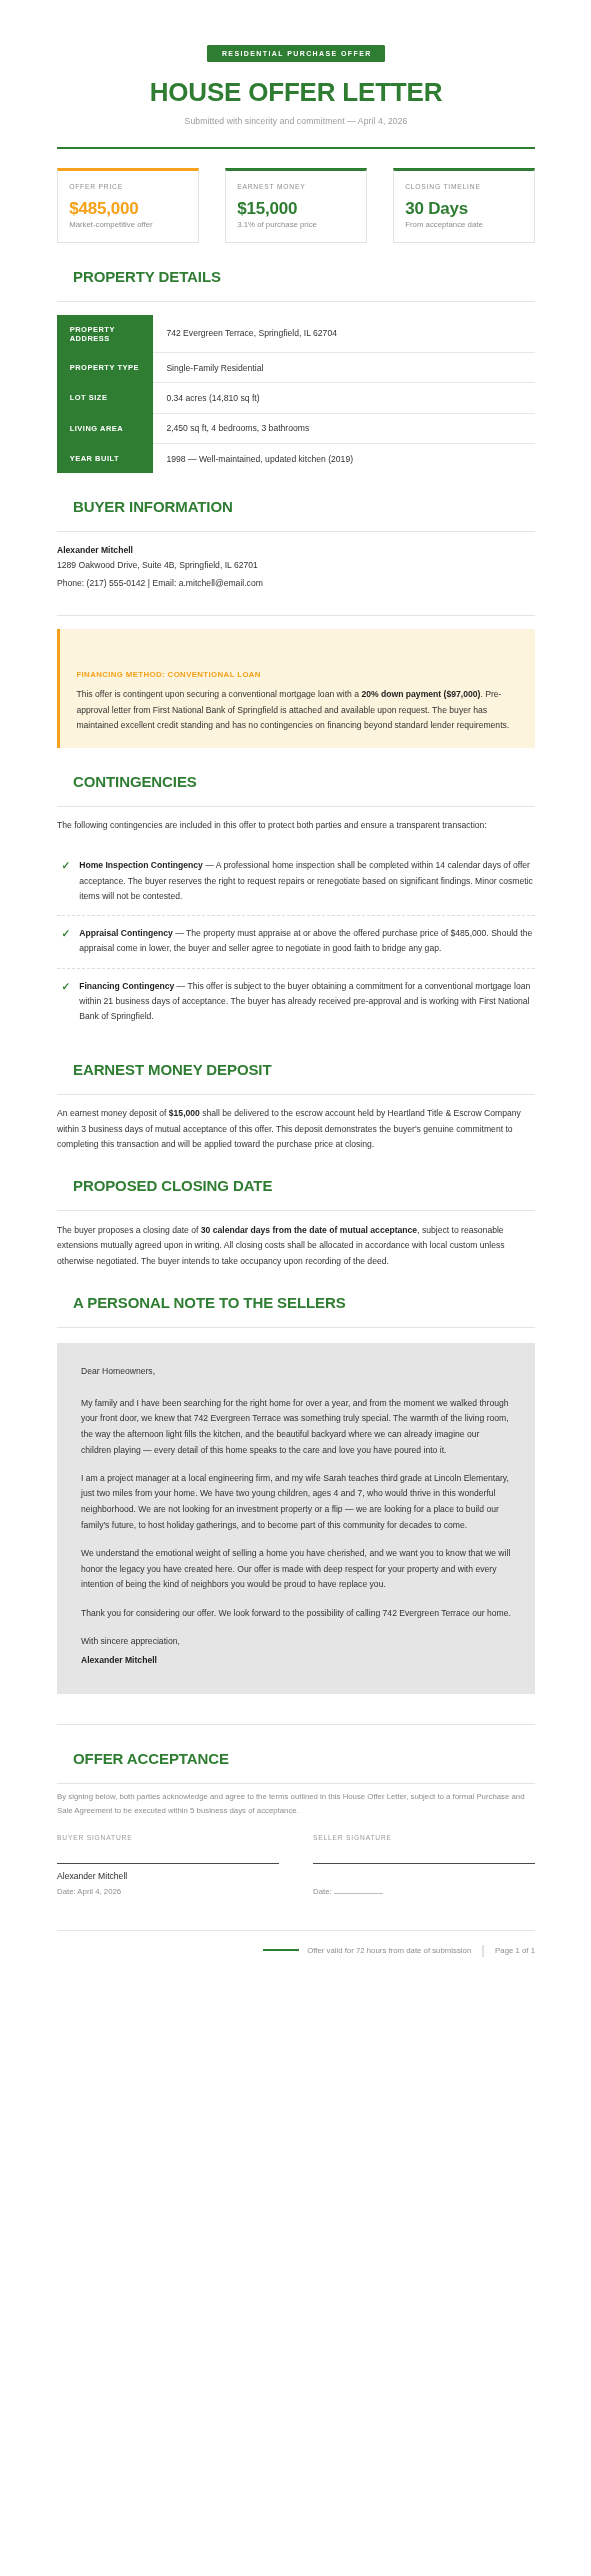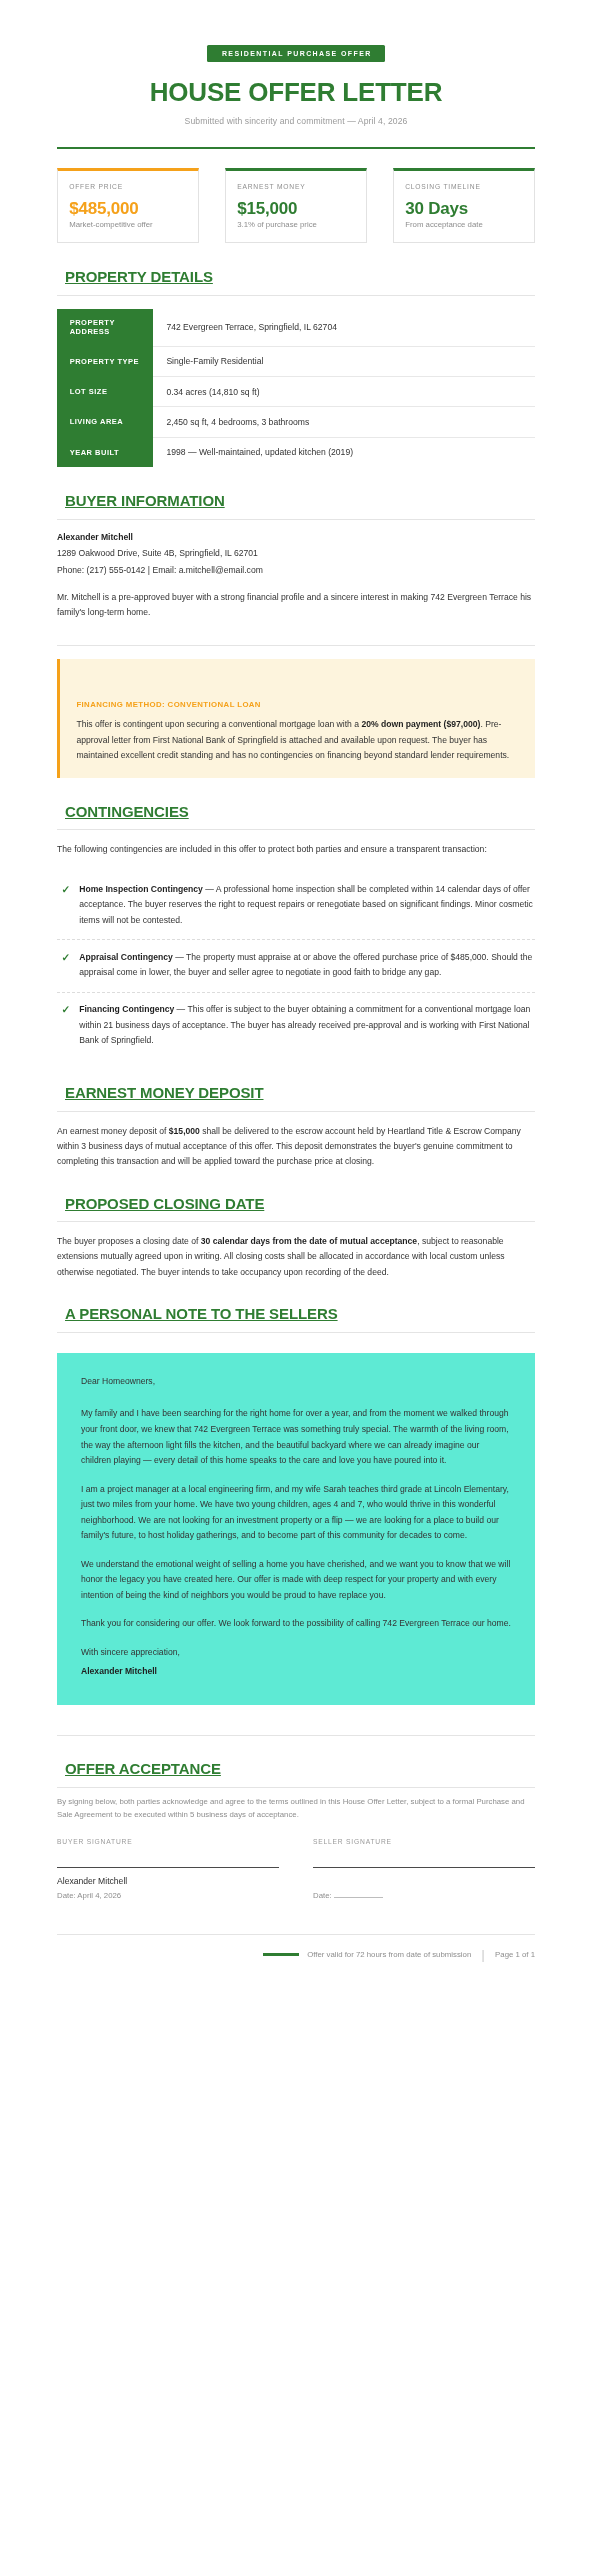--- a/index.html
+++ b/index.html
@@ -71,22 +71,21 @@
   .stat-value.orange { color: #f5a11a; }
   .stat-note { margin-top: 1px; font-size: 7.8px; color: #8e8e8e; }
 
   
   .section { margin-top: 25px; }
   .section-title {
     font-size: 15px;
     font-weight: bold;
     color: #2f7d32;
     letter-spacing: -0.1px;
-    margin: 8px;
-    text-decoration: underline;
+    margin: 16px;
   }
   .section-rule { height: 0.7px; background: #e4e4e4; margin-top: 9.7px; }
   .body-text {
     font-size: 8.6px;
     line-height: 1.78;
     color: #333333;
     margin: 12px 0 0 0;
   }
   .body-text b { font-weight: bold; color: #1f1f1f; }
 
@@ -154,22 +153,22 @@
     color: #2f7d32;
     font-size: 10.4px;
     line-height: 1.45;
     font-weight: bold;
   }
   .cont-text { font-size: 8.6px; line-height: 1.78; color: #333333; }
   .cont-text b { font-weight: bold; color: #1f1f1f; }
 
   
   .letter {
-    margin-top: 21px;
-    background: #5eead4;
+    margin-top: 15px;
+    background: #e5e5e5;
     padding: 21px 24px 25px 24px;
   }
   .letter p {
     margin: 0 0 12.7px 0;
     font-size: 8.6px;
     line-height: 1.82;
     color: #333333;
   }
   .letter p.salutation { margin-bottom: 16.4px; }
   .letter p.signoff { margin-bottom: 3.7px; }
@@ -273,21 +272,20 @@
     </tbody>
       </table>
   </div>
 
   <div class="section">
     <h2 class="section-title">BUYER INFORMATION</h2>
     <div class="section-rule"></div>
     <div class="buyer-name">Alexander Mitchell</div>
     <div class="buyer-line">1289 Oakwood Drive, Suite 4B, Springfield, IL 62701</div>
     <div class="buyer-line">Phone: (217) 555-0142  |  Email: a.mitchell@email.com</div>
-    <p class="body-text">Mr. Mitchell is a pre-approved buyer with a strong financial profile and a sincere interest in making 742 Evergreen Terrace his family's long-term home.</p>
   </div>
 
   <div class="section">
     <div class="section-rule"></div>
     <div class="callout">
       <div class="callout-title">FINANCING METHOD: CONVENTIONAL LOAN</div>
       <div class="callout-body"><span>This offer is contingent upon securing a conventional mortgage loan with a </span><b>20% down payment ($97,000)</b><span>. Pre-approval letter from First National Bank of Springfield is attached and available upon request. The buyer has maintained excellent credit standing and has no contingencies on financing beyond standard lender requirements.</span></div>
     </div>
   </div>
 

